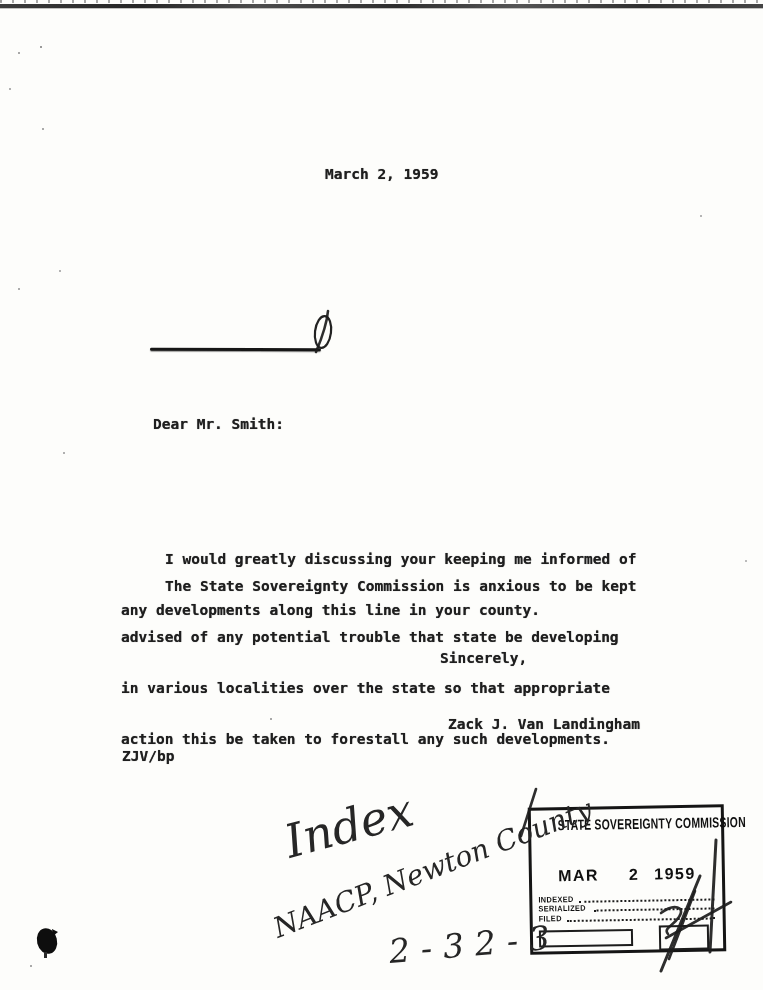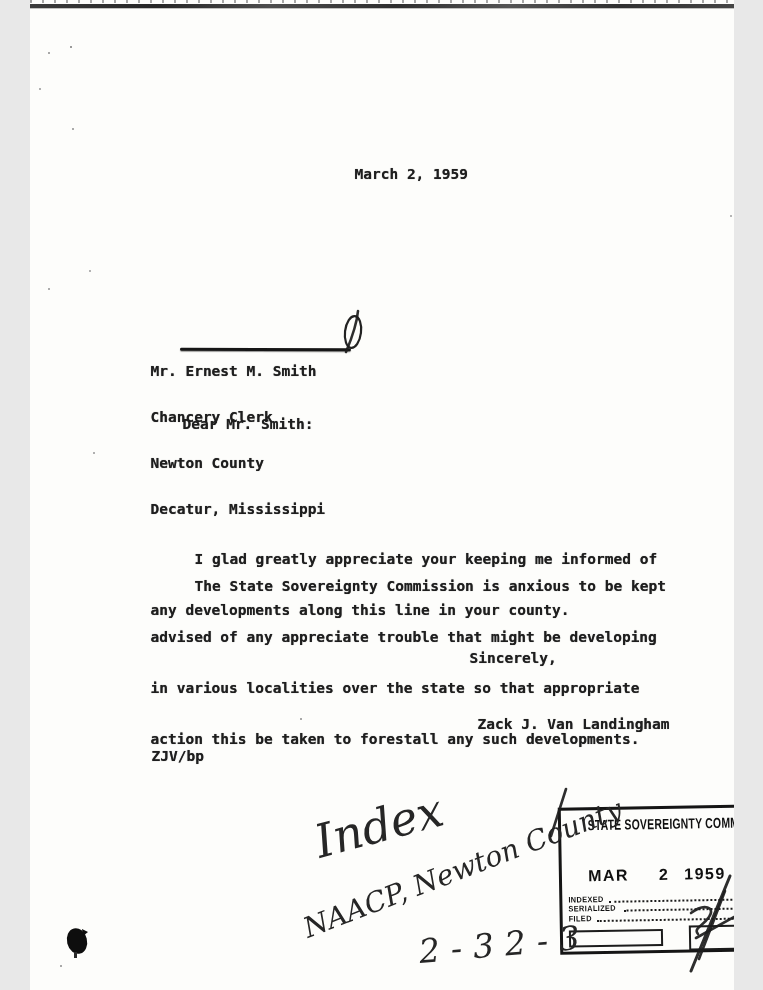--- a/index.html
+++ b/index.html
@@ -1,17 +1,17 @@
 <!DOCTYPE html>
 <html><head>
 <meta charset="utf-8">
 <style>
   html,body{margin:0;padding:0;background:#e8e8e8;}
   .page{
-    position:relative;width:704px;height:990px;margin:0 auto;
+    position:relative;width:763px;height:990px;margin:0 auto;
     background:#fdfdfb;overflow:hidden;
     font-family:"DejaVu Sans Mono", monospace;
   }
   
   .scan-ticks{
     position:absolute;top:0;left:0;right:0;height:3px;
     background:repeating-linear-gradient(90deg,#9a9a9a 0 2px,transparent 2px 12px);
     opacity:.85;
   }
   .scan-edge{
@@ -70,39 +70,33 @@
 <body>
 
 <div class="page">
 
   <div class="scan-ticks"></div>
   <div class="scan-edge"></div>
   <div class="speckles"></div>
 
   <div class="typed" style="left:325px;top:166px;">March 2, 1959</div>
 
-  <div class="typed addr" style="left:121px;top:333px;">
-    <div>Mr. Ernest M. Smith</div>
-    <div>Chancery Clerk</div>
-    <div>Newton County</div>
-    <div>Decatur, Mississippi</div>
-  </div>
   <div class="name-underline"></div>
 
   <div class="typed" style="left:121px;top:416px;padding-left:32px;">Dear Mr. Smith:</div>
 
 
   <div class="typed para" style="left:121px;top:517px;">
-    <span class="ln indent">I glad greatly appreciate your keeping me informed of</span>
+    <span class="ln indent">I would greatly discussing your keeping me informed of</span>
     <span class="ln">any developments along this line in your county.</span>
   </div>
 
   <div class="typed para" style="left:121px;top:544px;">
     <span class="ln indent">The State Sovereignty Commission is anxious to be kept</span>
-    <span class="ln">advised of any appreciate trouble that might be developing</span>
+    <span class="ln">advised of any potential trouble that state be developing</span>
     <span class="ln">in various localities over the state so that appropriate</span>
     <span class="ln">action this be taken to forestall any such developments.</span>
   </div>
 
   <div class="typed" style="left:440px;top:650px;">Sincerely,</div>
 
   <div class="typed" style="left:448px;top:716px;text-align:center;">Zack J. Van Landingham</div>
 
   <div class="typed" style="left:122px;top:748px;">ZJV/bp</div>
 

